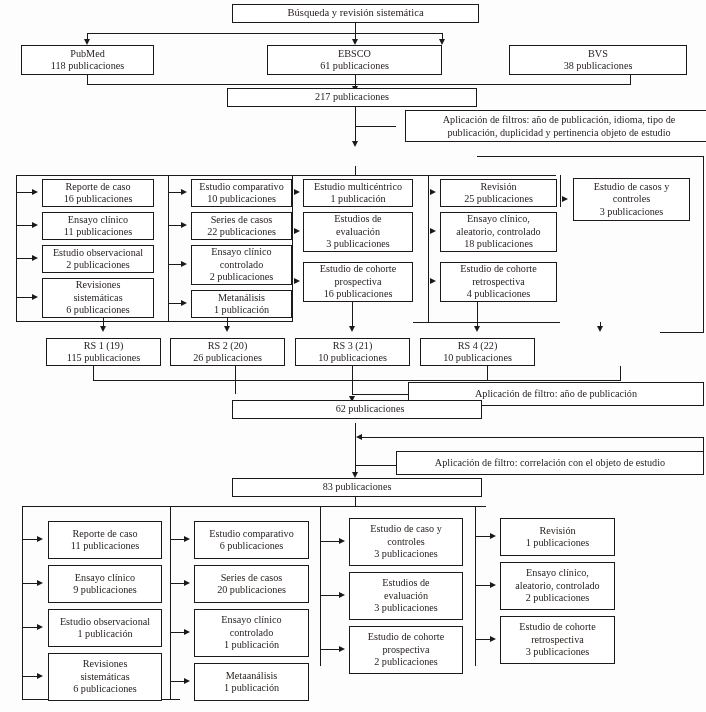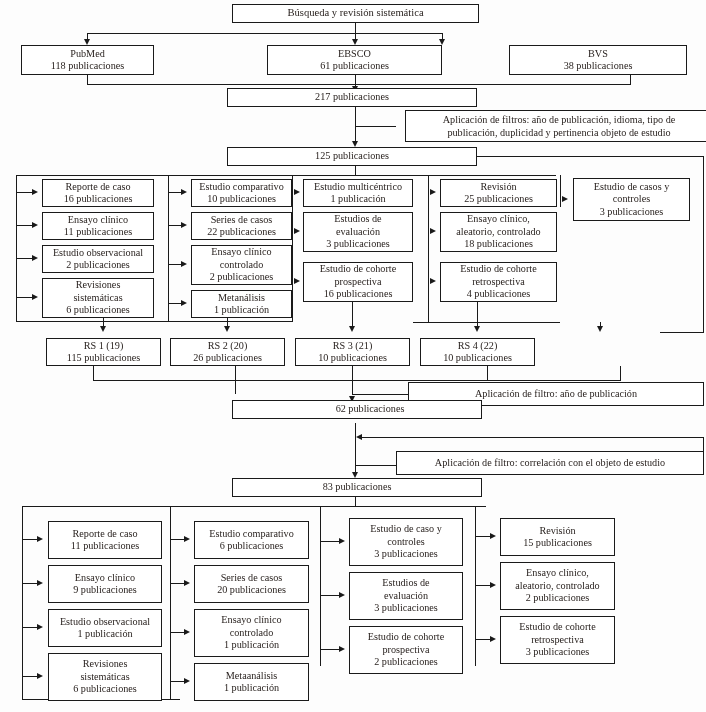--- a/index.html
+++ b/index.html
@@ -117,23 +117,20 @@
 
   <div class="vline" style="left:355px; top:107px; height:38px;"></div>
   <div class="hline" style="left:355px; top:126px; width:41px;"></div>
   <div class="arr-d" style="left:352px; top:141px;"></div>
 
   <div class="box filter-box" style="left:396px; top:110px; width:308px; height:32px;margin-left:9px;">
     <span class="l">Aplicación de filtros: año de publicación, idioma, tipo de</span>
     <span class="l">publicación, duplicidad y pertinencia  objeto de estudio</span>
   </div>
 
-  <div class="box" style="left:227px; top:147px; width:250px; height:19px;">
-    <span class="l">125 publicaciones</span>
-  </div>
 
   <div class="vline" style="left:355px; top:166px; height:9px;"></div>
   <div class="hline" style="left:22px; top:175px; width:534px;"></div>
   <div class="hline" style="left:477px; top:156px; width:227px;"></div>
   <div class="vline" style="left:703px; top:156px; height:176px;"></div>
   <div class="hline" style="left:660px; top:332px; width:44px;"></div>
 
   <div class="grp" style="left:16px; top:175px; width:152px; height:147px; border-right:none;"></div>
   <div class="box" style="left:42px; top:179px; width:112px; height:28px;">
     <span class="l">Reporte de caso</span>
@@ -392,21 +389,21 @@
     <span class="l">Estudio de cohorte</span>
     <span class="l">prospectiva</span>
     <span class="l">2 publicaciones</span>
   </div>
   <div class="arr-r" style="left:339px; top:646px;"></div>
   <div class="hline" style="left:321px; top:649px; width:19px;"></div>
 
   <div class="vline" style="left:475px; top:506px; height:160px;"></div>
   <div class="box" style="left:500px; top:518px; width:115px; height:38px;">
     <span class="l">Revisión</span>
-    <span class="l">15 publicaciones</span>
+    <span class="l">1 publicaciones</span>
   </div>
   <div class="arr-r" style="left:490px; top:533px;"></div>
   <div class="hline" style="left:476px; top:536px; width:15px;"></div>
 
   <div class="box" style="left:500px; top:562px; width:115px; height:48px;">
     <span class="l">Ensayo clínico,</span>
     <span class="l">aleatorio, controlado</span>
     <span class="l">2 publicaciones</span>
   </div>
   <div class="arr-r" style="left:490px; top:582px;"></div>

